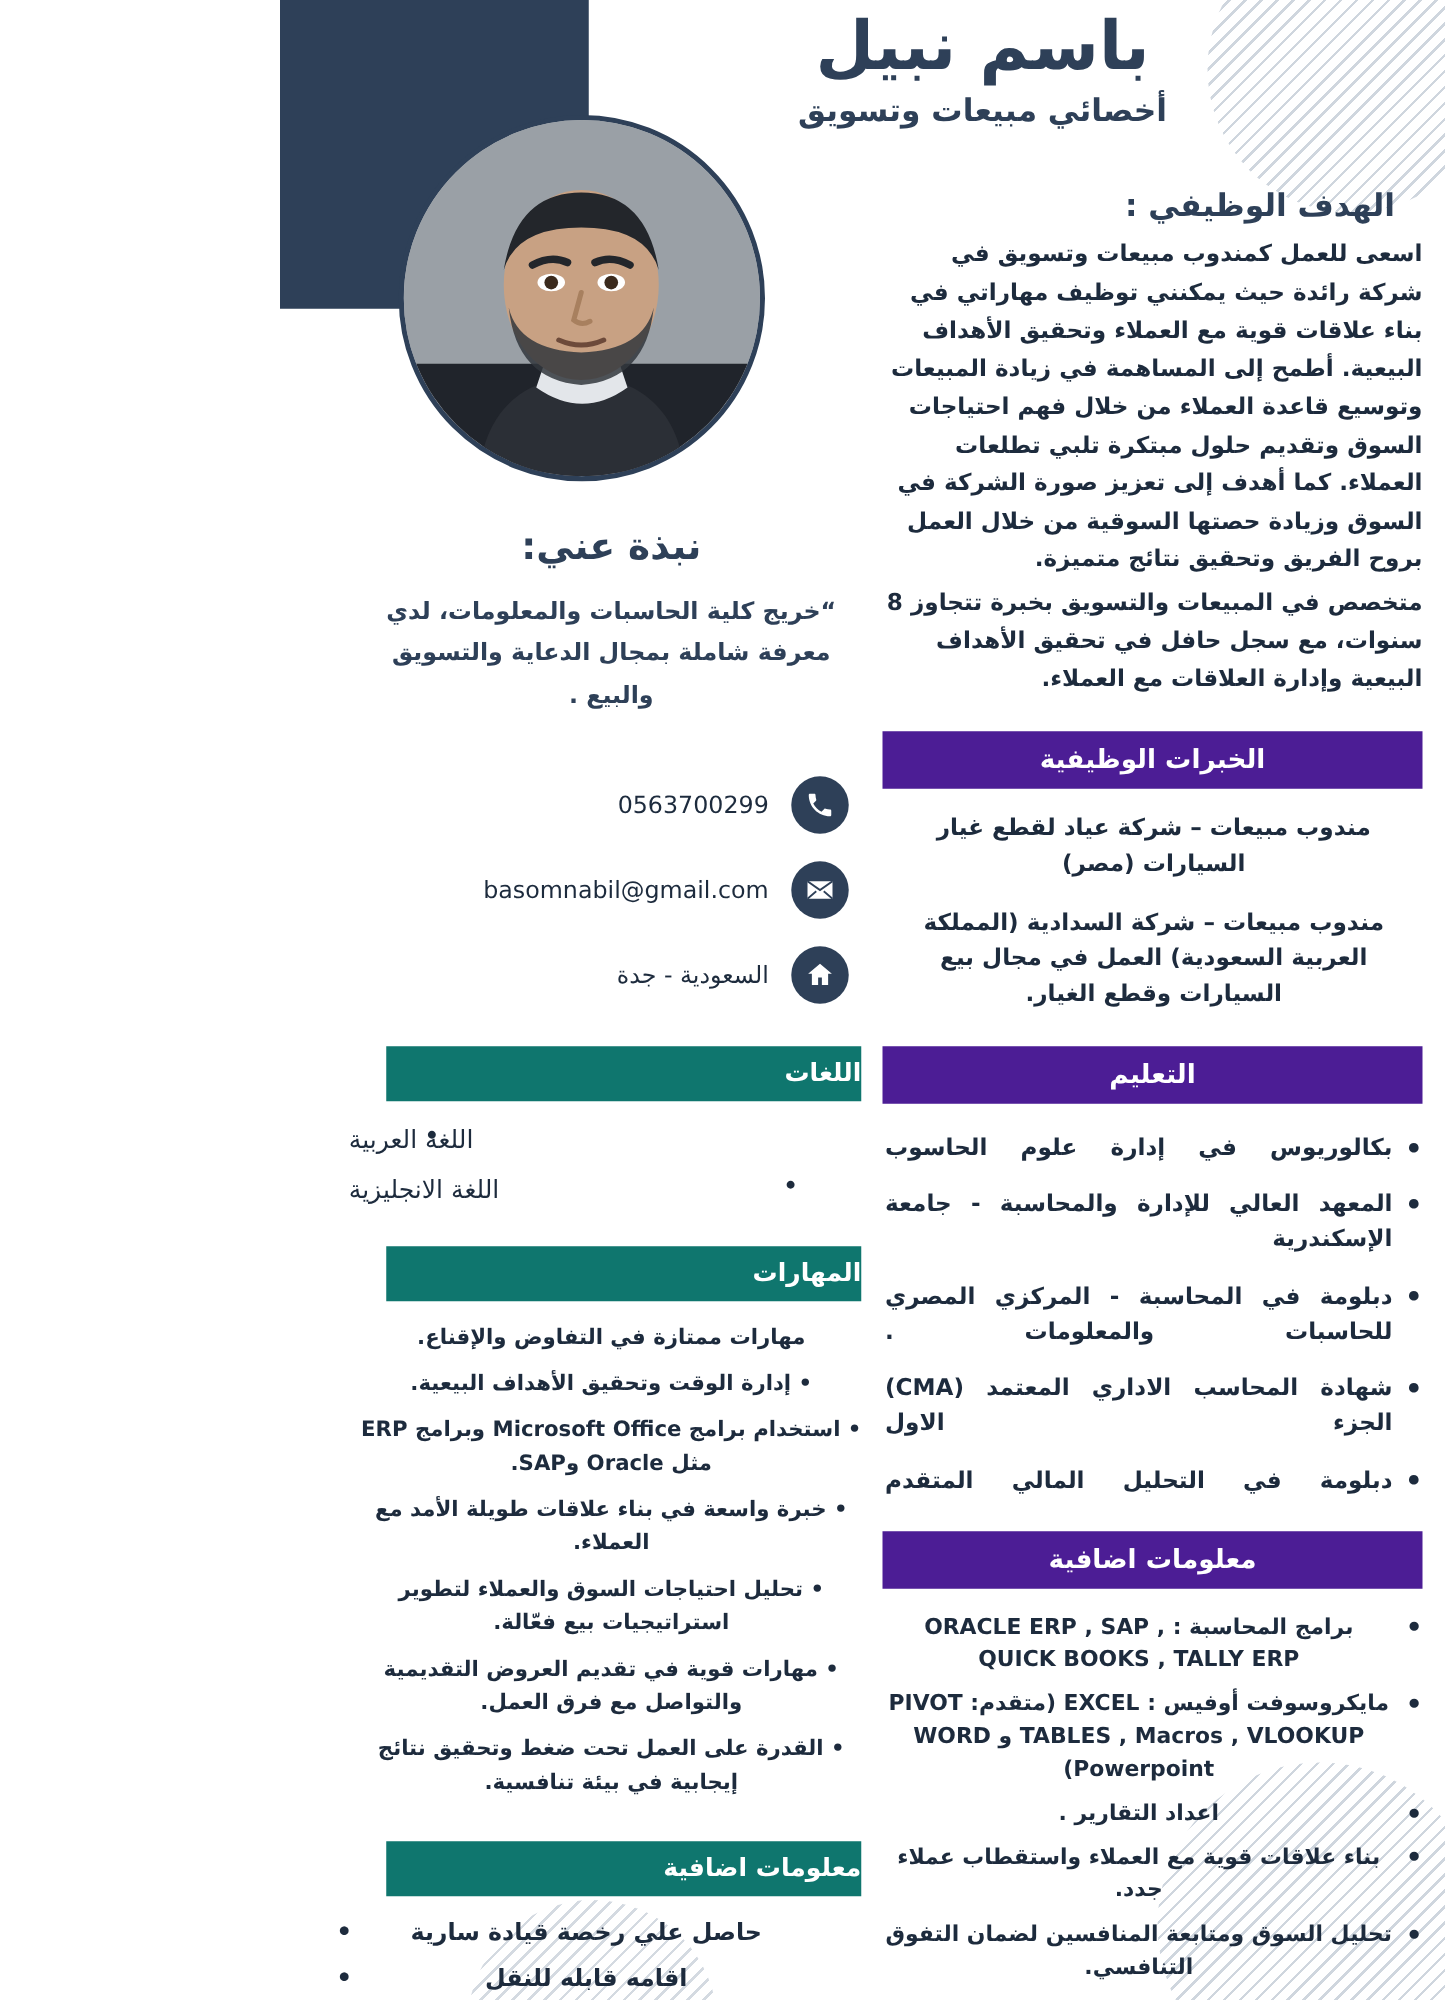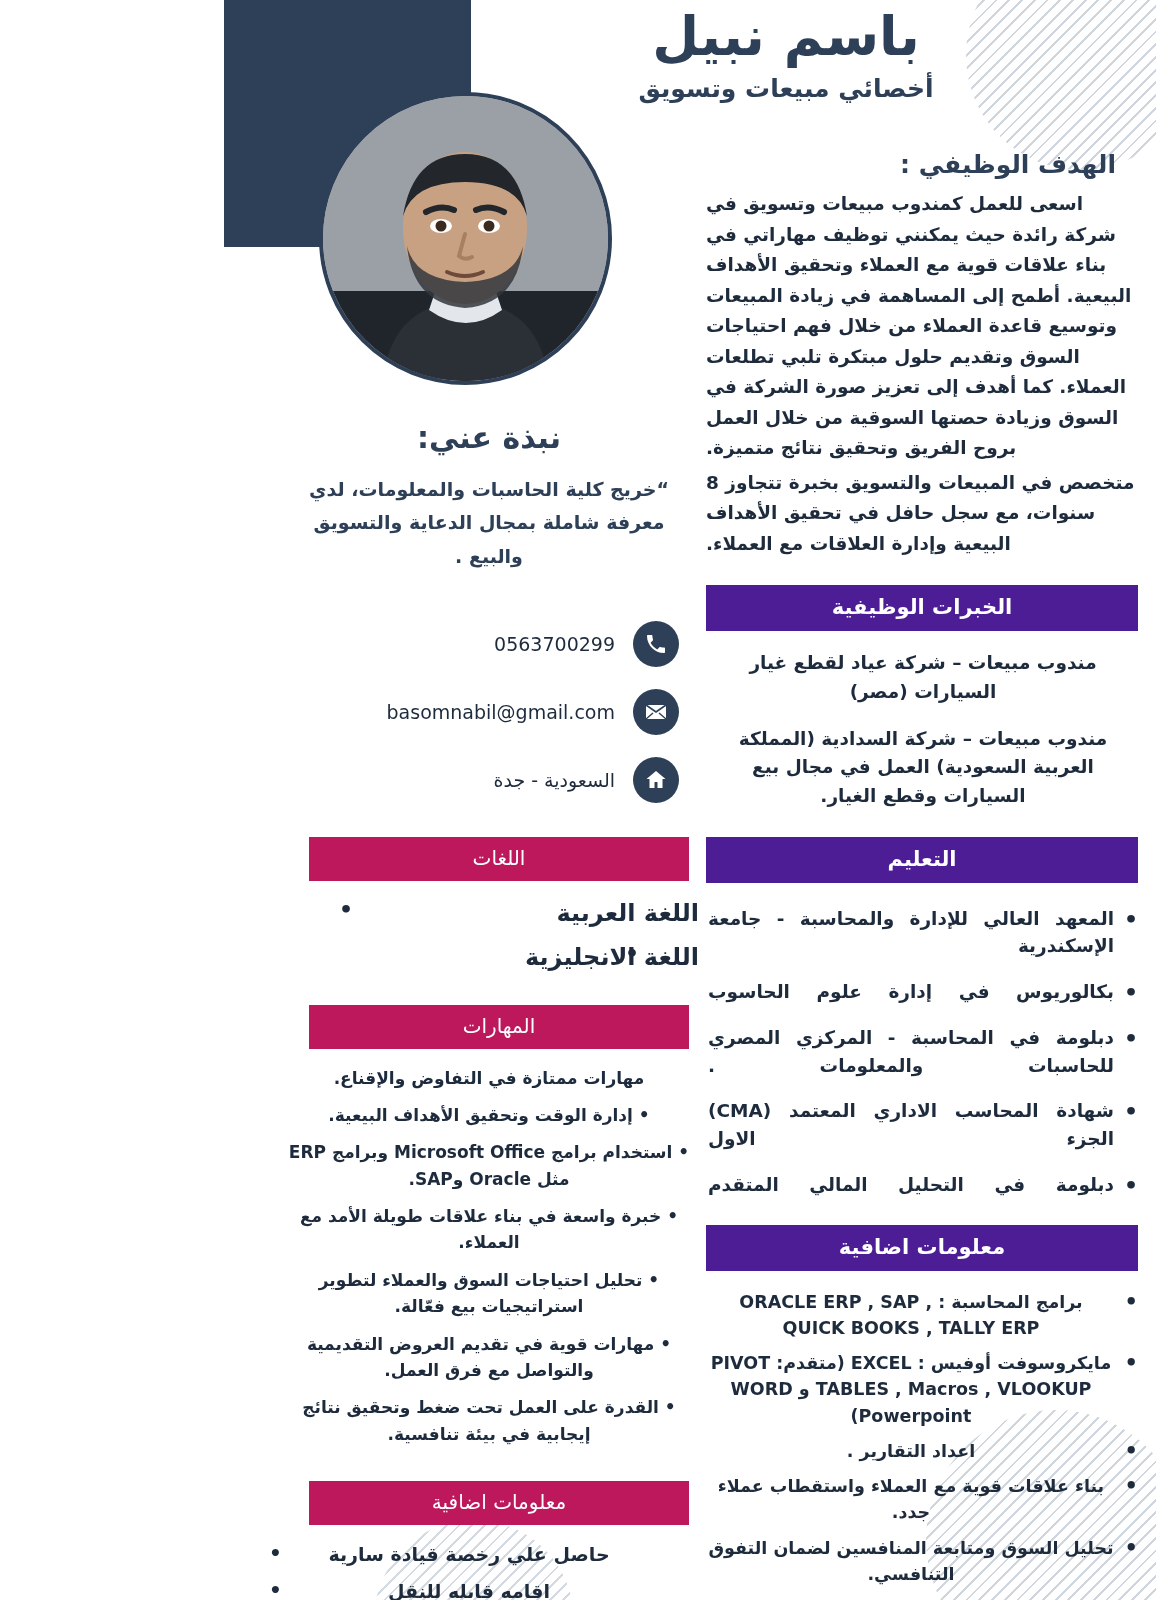--- a/index.html
+++ b/index.html
@@ -163,41 +163,41 @@
   }
   .c-icon svg { display:block; }
   .c-text {
     font-size: 19px;
     font-weight: normal;
     color: #1d2b3d;
     margin-right: 18px;
   }
 
   .bar {
-    background: #be185d;
+    background: #0f766e;
     color: #ffffff;
-    text-align: center;
+    text-align: right;
     font-size: 20px;
-    font-weight: normal;
+    font-weight: bold;
     padding: 9px 0 11px 0;
     margin-top: 34px;
   }
   .left-bar { margin-left: 30px; margin-right: 10px; }
 
   .lang-list {
     list-style: none;
     margin: 18px 0 0 0;
     padding: 0;
     direction: rtl;
   }
   .lang-list li {
-    font-size: 24px;
-    font-weight: bold;
-    color: #1d2b3d;
-    text-align: right;
+    font-size: 20px;
+    font-weight: normal;
+    color: #1d2b3d;
+    text-align: left;
     margin-bottom: 16px;
     position: relative;
   }
   .lang-list li.b-left::after {
     content: "•";
     position: absolute;
     left: 60px;
     top: -2px;
     font-size: 22px;
   }
@@ -263,21 +263,21 @@
     font-weight: bold;
     color: #2e4058;
     margin: 0 0 10px 0;
     padding-right: 40px;
   }
   .objective-text {
     font-size: 18.5px;
     font-weight: bold;
     color: #1d2b3d;
     line-height: 1.65;
-    text-align: left;
+    text-align: right;
     margin: 0 18px 0 10px;
   }
   .objective-text p { margin: 0 0 4px 0; }
 
   .rbar {
     background: #4c1d95;
     color: #ffffff;
     text-align: center;
     font-size: 21px;
     font-weight: bold;
@@ -441,22 +441,22 @@
       <p>اسعى للعمل كمندوب مبيعات وتسويق في شركة رائدة حيث يمكنني توظيف مهاراتي في بناء علاقات قوية مع العملاء وتحقيق الأهداف البيعية. أطمح إلى المساهمة في زيادة المبيعات وتوسيع قاعدة العملاء من خلال فهم احتياجات السوق وتقديم حلول مبتكرة تلبي تطلعات العملاء. كما أهدف إلى تعزيز صورة الشركة في السوق وزيادة حصتها السوقية من خلال العمل بروح الفريق وتحقيق نتائج متميزة.</p>
       <p>متخصص في المبيعات والتسويق بخبرة تتجاوز 8 سنوات، مع سجل حافل في تحقيق الأهداف البيعية وإدارة العلاقات مع العملاء.</p>
     </div>
 
     <div class="rbar">الخبرات الوظيفية</div>
     <div class="exp-item">مندوب مبيعات – شركة عياد لقطع غيار السيارات (مصر)</div>
     <div class="exp-item">مندوب مبيعات – شركة السدادية (المملكة العربية السعودية) العمل في مجال بيع السيارات وقطع الغيار.</div>
 
     <div class="rbar">التعليم</div>
     <ul class="edu-list">
+      <li>بكالوريوس في إدارة علوم الحاسوب</li>
       <li>المعهد العالي للإدارة والمحاسبة - جامعة الإسكندرية</li>
-      <li>بكالوريوس في إدارة علوم الحاسوب</li>
       <li>دبلومة في المحاسبة - المركزي المصري للحاسبات والمعلومات .</li>
       <li>شهادة المحاسب الاداري المعتمد (CMA) الجزء الاول</li>
       <li>دبلومة في التحليل المالي المتقدم</li>
     </ul>
 
     <div class="rbar">معلومات اضافية</div>
     <ul class="addl-list">
       <li>برامج المحاسبة : , ORACLE ERP , SAP QUICK BOOKS , TALLY ERP</li>
       <li>مايكروسوفت أوفيس : EXCEL (متقدم: PIVOT TABLES , Macros , VLOOKUP و WORD Powerpoint)</li>
       <li>اعداد التقارير .</li>

